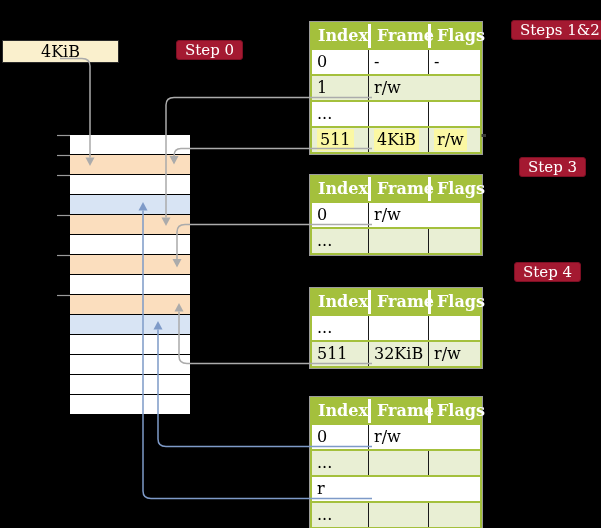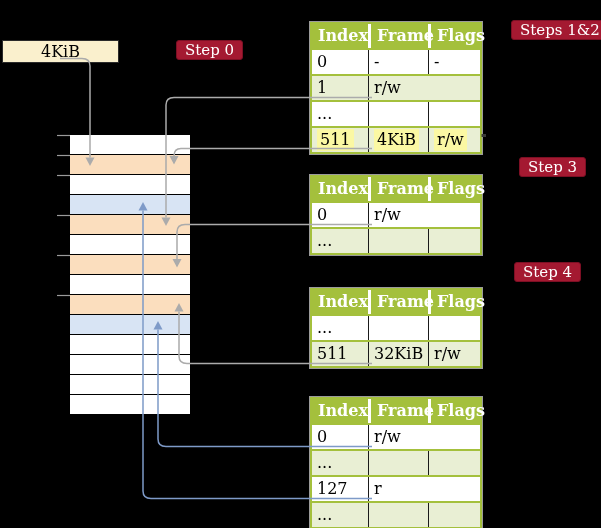--- a/index.html
+++ b/index.html
@@ -153,21 +153,20 @@
     <div class="trow w">
       <div class="td"><span>0</span></div>
       <div class="td"><span>r/w</span></div>
     </div>
     <div class="trow g">
       <div class="td"><span>...</span></div>
       <div class="td"><span></span></div>
       <div class="td"><span></span></div>
     </div>
     <div class="trow w">
-      <div class="td"><span>127</span></div>
       <div class="td"><span>r</span></div>
     </div>
     <div class="trow g">
       <div class="td"><span>...</span></div>
       <div class="td"><span></span></div>
       <div class="td"><span></span></div>
     </div>
   </div>
 
   <svg id="wires" width="601" height="528" viewBox="0 0 601 528">

